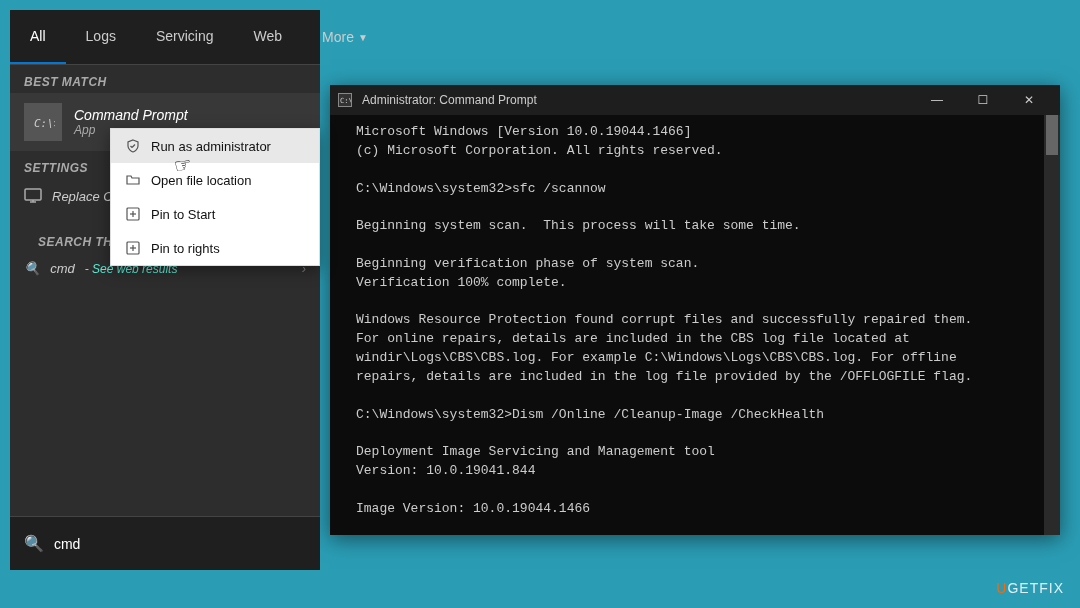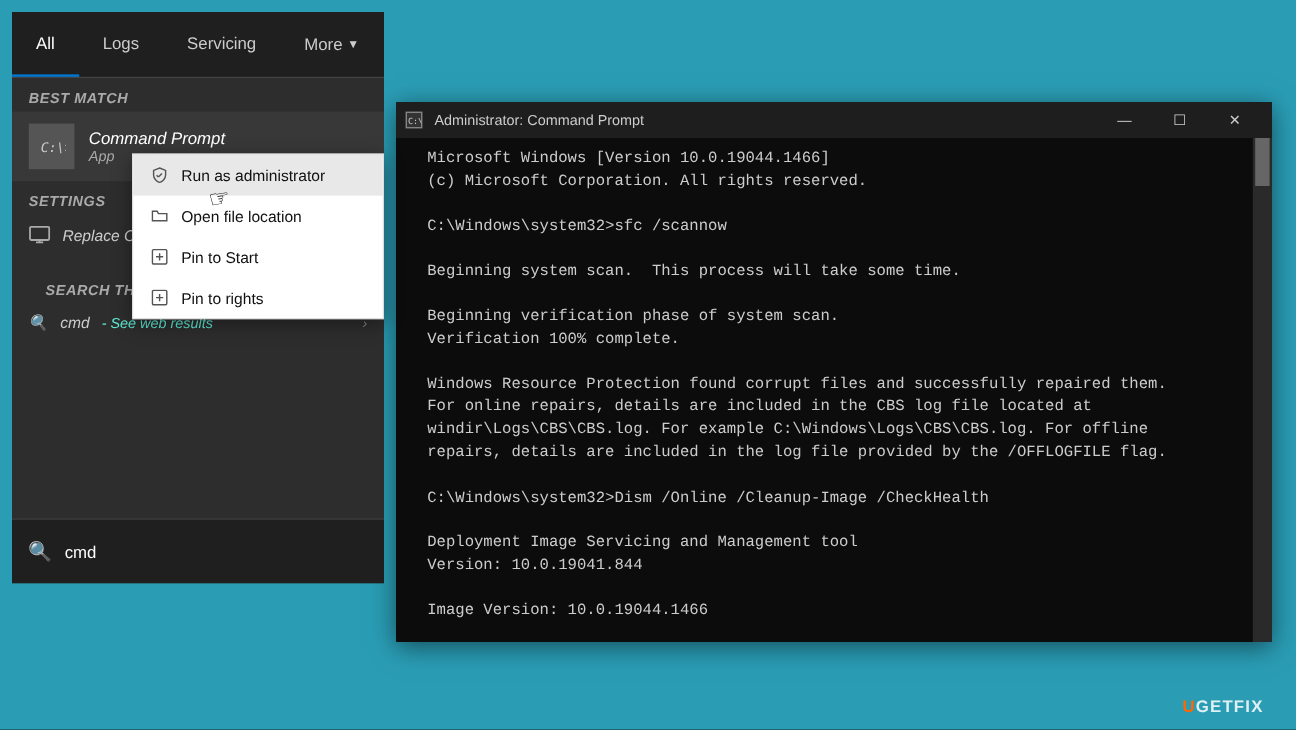--- a/index.html
+++ b/index.html
@@ -11,21 +11,21 @@
       overflow: hidden;
       position: relative;
     }
 
     
     .start-menu {
       position: absolute;
       left: 10px;
       top: 10px;
       width: 310px;
-      height: 476px;
+      height: 560px;
       background-color: #2d2d2d;
       color: #fff;
       display: flex;
       flex-direction: column;
       z-index: 10;
     }
 
     .start-menu-tabs {
       display: flex;
       background-color: #1f1f1f;
@@ -296,39 +296,40 @@
       left: 2px;
       right: 2px;
       height: 40px;
       background-color: #666;
     }
 
     
     .watermark {
       position: absolute;
       bottom: 12px;
-      right: 27px;
+      right: 16px;
       font-size: 14px;
-      font-weight: bold;
+      font-weight: normal;
       color: rgba(255,255,255,0.85);
       letter-spacing: 1px;
     }
     .watermark span.u {
       color: #ff6600;
     }
   </style>
 </head>
 <body>
 
 <div class="start-menu">
 
   <div class="start-menu-tabs">
     <div class="tab-item active">All</div>
     <div class="tab-item">Logs</div>
     <div class="tab-item">Servicing</div>
+    <div class="tab-item">Web</div>
     <div class="tab-item more">
       <span>More</span>
       <span style="font-size:10px;">▼</span>
     </div>
   </div>
 
   <div class="start-menu-content">
 
     <div class="section-label">Best match</div>
     <div class="best-match-item">

